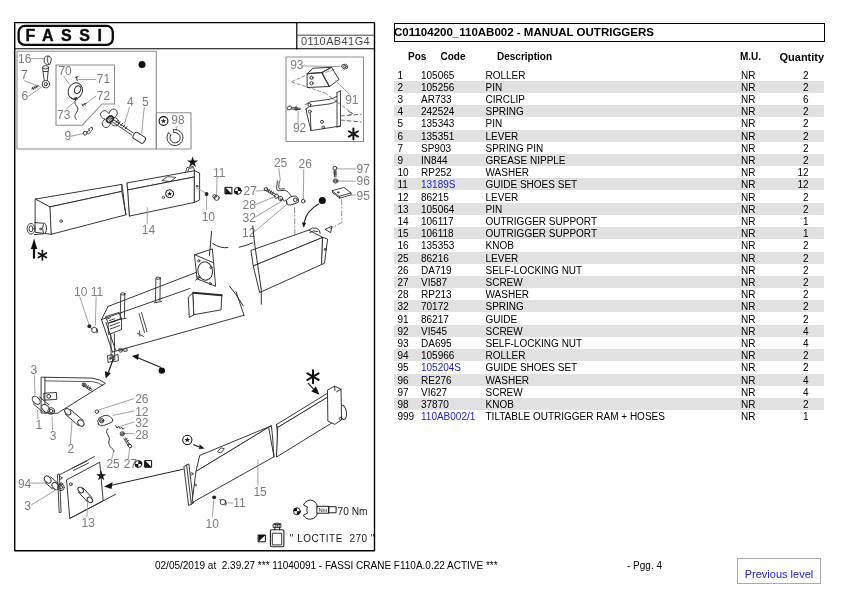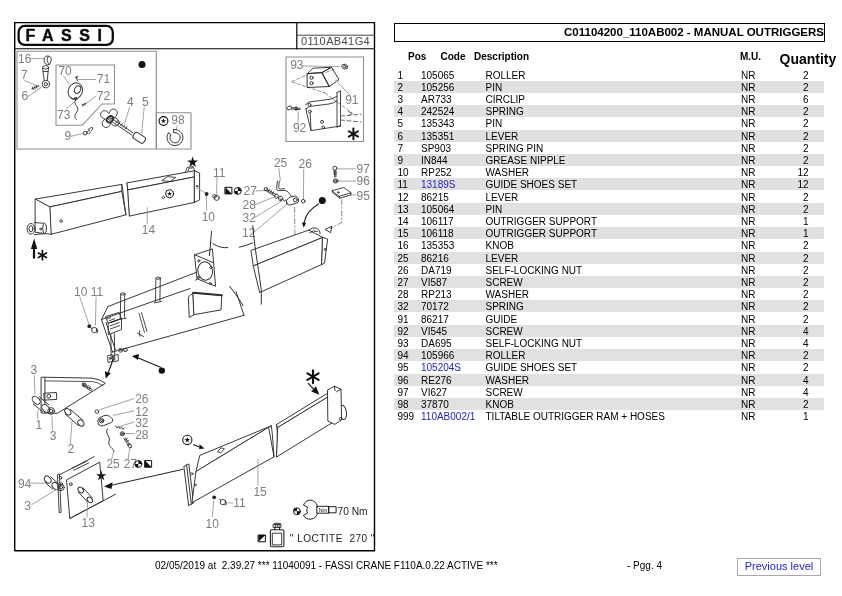--- a/index.html
+++ b/index.html
@@ -14,28 +14,28 @@
 .c4{left:347px;}
 .c5{right:15.5px;text-align:right;}
 .lnk{color:#2222cc;}
 </style>
 </head>
 <body>
 <div id="page">
 
 <div style="position:absolute;left:394px;top:23px;width:428.5px;height:16.5px;border:1px solid #000;"></div>
 
-<div style="position:absolute;left:394px;top:26px;width:430px;text-align:right;font-size:11.5px;font-weight:bold;">C01104200_110AB002 - MANUAL OUTRIGGERS</div>
+<div style="position:absolute;left:394px;top:26px;width:430px;text-align:left;font-size:11.5px;font-weight:bold;">C01104200_110AB002 - MANUAL OUTRIGGERS</div>
 
 <div style="position:absolute;left:394px;top:51px;width:430px;font-size:10px;font-weight:bold;height:12px;">
 <span style="position:absolute;left:14px;">Pos</span>
       <span style="position:absolute;left:26.5px;margin-left:20px;">Code</span>
-      <span style="position:absolute;left:80px;">Description</span>
+      <span style="position:absolute;left:103px;">Description</span>
       <span style="position:absolute;left:346px;">M.U.</span>
-      <span style="position:absolute;left:385.5px;font-size:14px;top:0.3px;">Quantity</span>
+      <span style="position:absolute;left:385.5px;font-size:11px;top:0.3px;">Quantity</span>
 </div>
 
 <svg width="842" height="596" viewBox="0 0 842 596" style="position:absolute;left:0;top:0;" fill="none" stroke-linecap="round" stroke-linejoin="round">
 
 <rect x="14.7" y="22.6" width="359.8" height="528.2" stroke="#000" stroke-width="1.4"></rect>
 
 <rect x="18.6" y="25.9" width="94.2" height="19" rx="6.2" stroke="#0a0a0a" stroke-width="2.3"></rect>
 
 <text x="25.6" y="41.2" font-family="Liberation Sans, sans-serif" font-size="16" font-weight="bold" letter-spacing="7.5" fill="#0a0a0a" stroke="#0a0a0a" stroke-width="0.4">FASSI</text>
 
@@ -949,14 +949,14 @@
       <span class="c1">999</span>
       <span class="c2 lnk">110AB002/1</span>
       <span class="c3">TILTABLE OUTRIGGER RAM + HOSES</span>
       <span class="c4">NR</span>
       <span class="c5">1</span>
     </div>
 <div style="position:absolute;left:155px;top:559.5px;font-size:10px;">02/05/2019 at&nbsp; 2.39.27 *** 11040091 - FASSI CRANE F110A.0.22 ACTIVE ***</div>
 
 <div style="position:absolute;left:627px;top:559.5px;font-size:10px;">- Pgg. 4</div>
 
-<div style="position:absolute;left:737px;top:558px;width:82px;height:14.5px;border:1px solid #aaa;text-align:center;font-size:11px;color:#2222cc;padding-top:1px;">Previous level</div>
+<div style="position:absolute;left:737px;top:558px;width:82px;height:14.5px;border:1px solid #aaa;text-align:center;font-size:11px;color:#2222cc;padding-top:9px;">Previous level</div>
 </div>
 
 </body></html>

